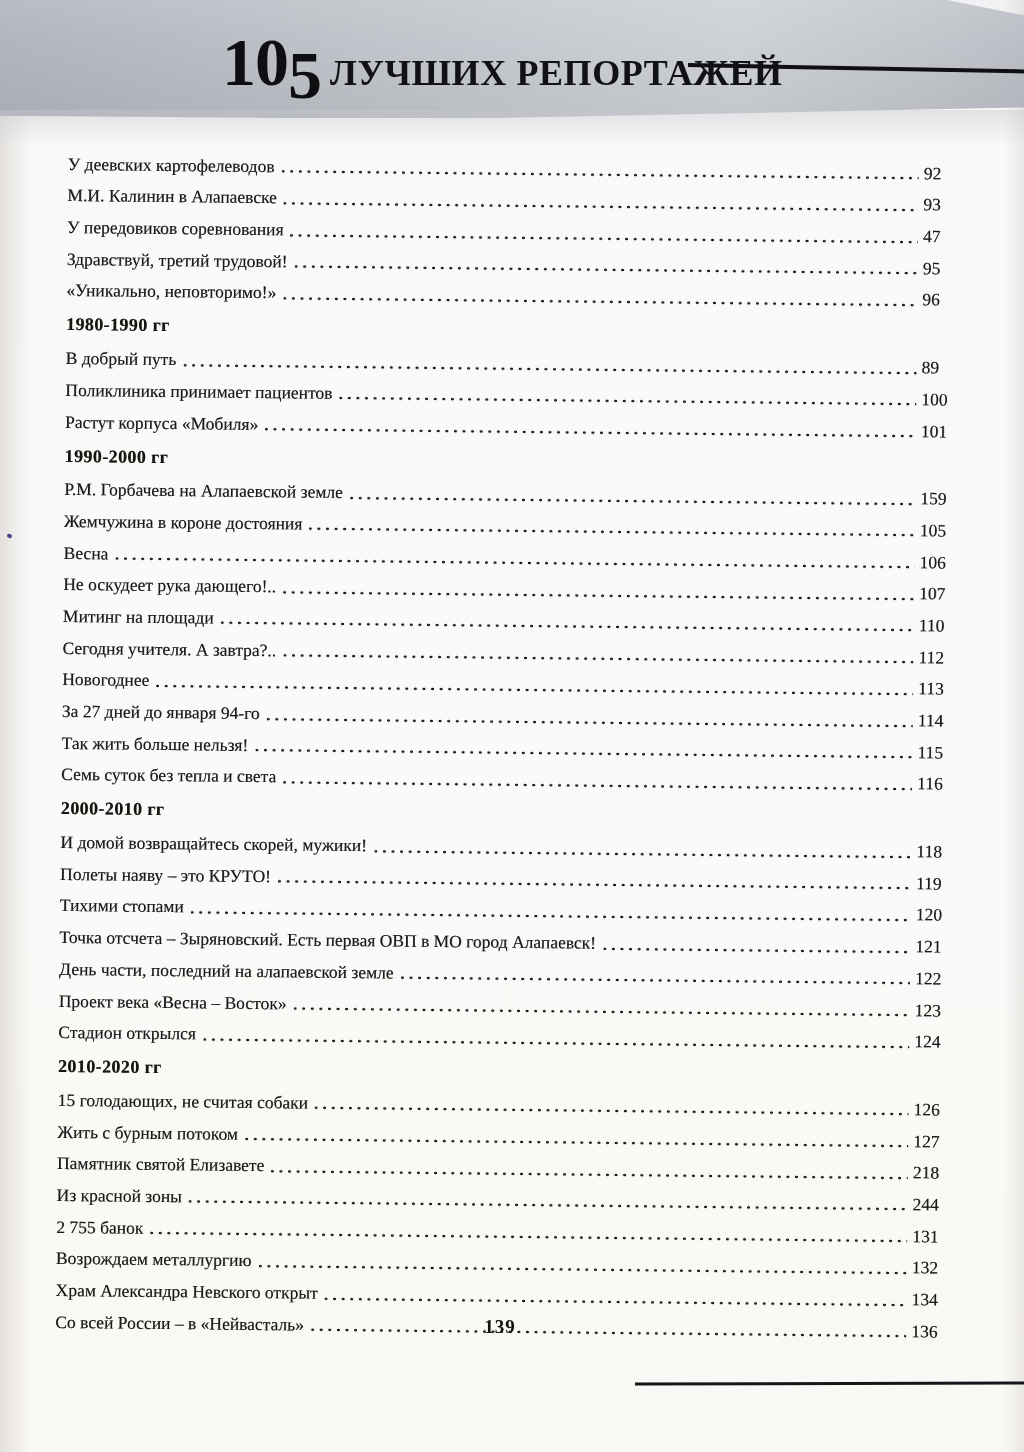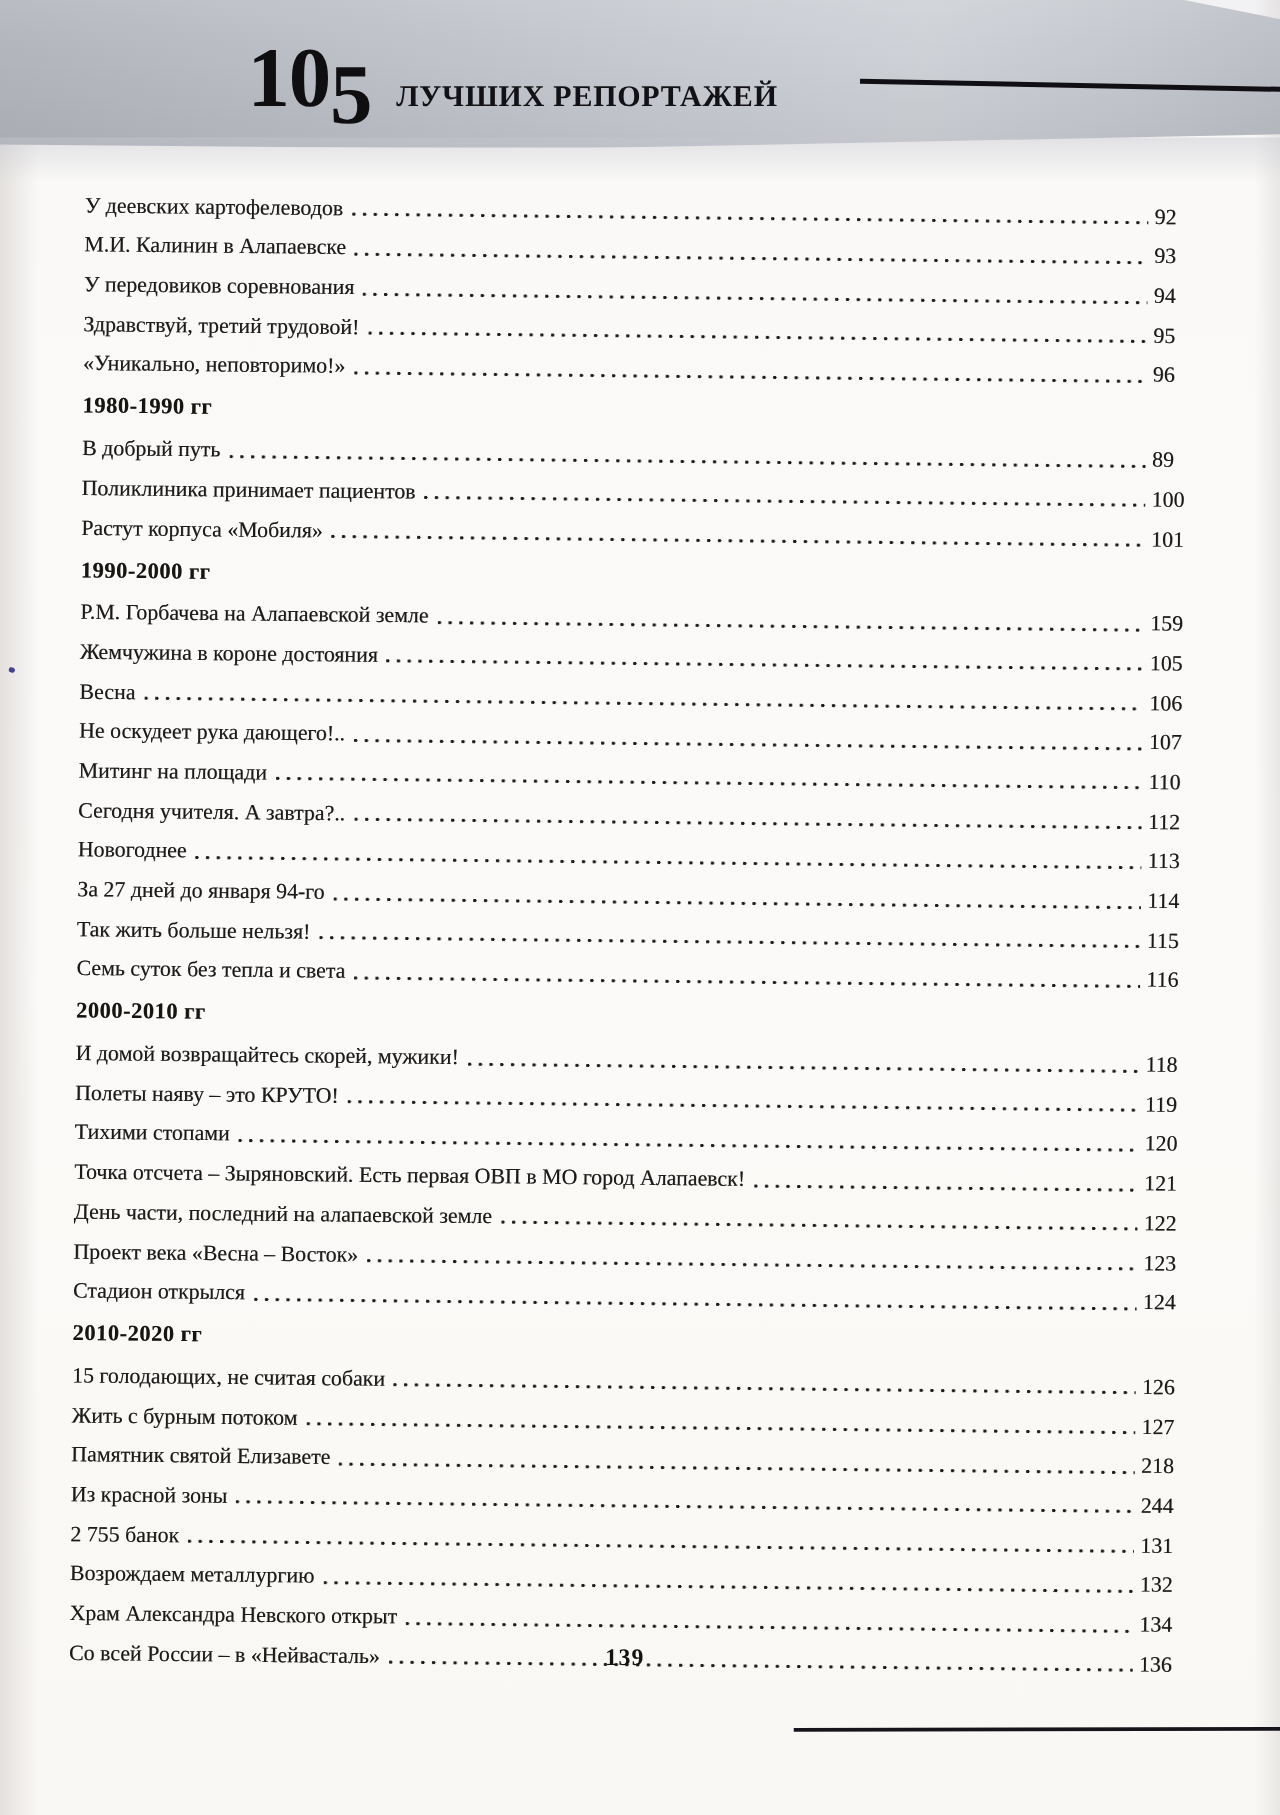--- a/index.html
+++ b/index.html
@@ -37,34 +37,35 @@
     position: absolute;
     left: 198px; top: 28px;
     white-space: nowrap;
     color: #0f0f12;
   }
   .logo .num {
     font-size: 68px;
     font-weight: 700;
     letter-spacing: -1px;
     line-height: 1;
+    margin-left: 24px;
   }
   .logo .num-drop {
     font-size: 68px;
     font-weight: 700;
     line-height: 1;
     position: relative;
     top: 13px;
     letter-spacing: -1px;
   }
   .logo .band-title {
-    font-size: 24px;
+    font-size: 36px;
     font-weight: 700;
     letter-spacing: 0.6px;
-    margin-left: 20px;
+    margin-left: 9px;
     color: #121216;
     text-align: center;
   }
   .header-rule {
     position: absolute;
     left: 688px; top: 63px;
     width: 345px; height: 3.5px;
     background: #101014;
     transform: rotate(1.1deg);
     transform-origin: 0 50%;
@@ -177,21 +178,21 @@
 
   <div class="toc-row">
     <span class="entry-title">М.И. Калинин в Алапаевске</span>
     <span class="leader"></span>
     <span class="entry-page">93</span>
   </div>
 
   <div class="toc-row">
     <span class="entry-title">У передовиков соревнования</span>
     <span class="leader"></span>
-    <span class="entry-page">94</span>
+    <span class="entry-page">47</span>
   </div>
 
   <div class="toc-row">
     <span class="entry-title">Здравствуй, третий трудовой!</span>
     <span class="leader"></span>
     <span class="entry-page">95</span>
   </div>
 
   <div class="toc-row">
     <span class="entry-title">«Уникально, неповторимо!»</span>

